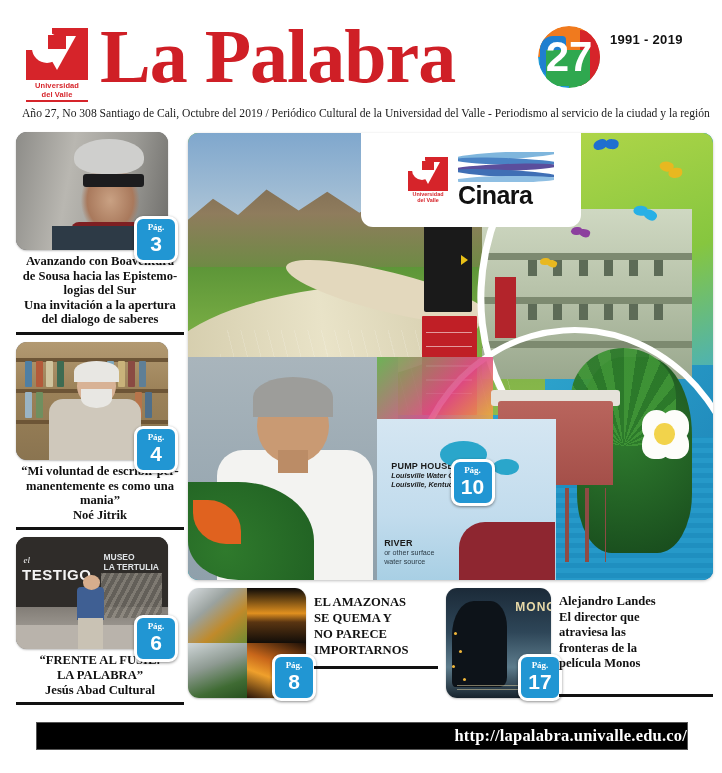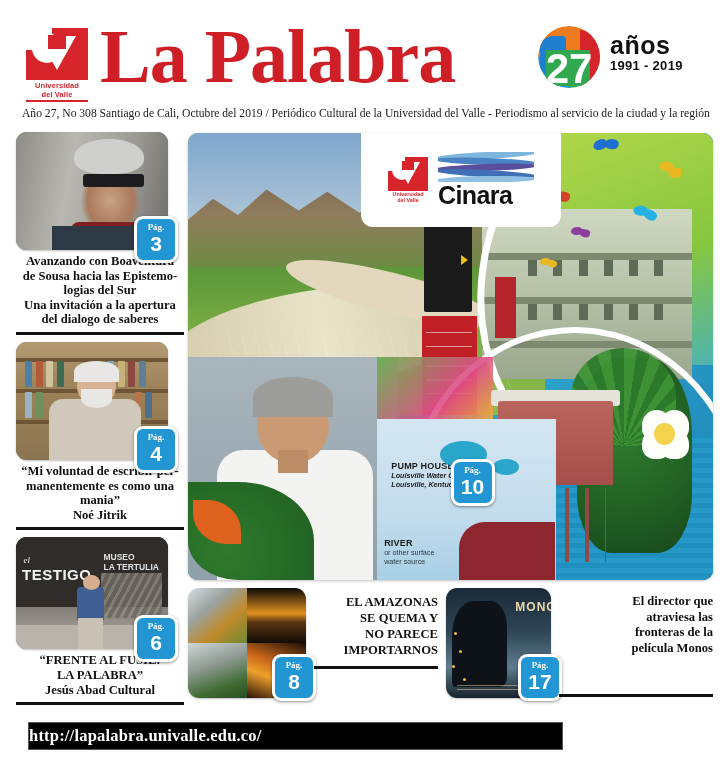--- a/index.html
+++ b/index.html
@@ -33,21 +33,21 @@
   .a-q{position:absolute;width:31px;height:31px;}
   .a-q.tl{left:0;top:0;background:#f07a1e;border-radius:31px 0 0 0;}
   .a-q.tr{left:31px;top:0;background:#f07a1e;border-radius:0 31px 0 0;}
   .a-q.bl{left:0;top:31px;background:#1f9ad6;border-radius:0 0 0 31px;}
   .a-q.br{left:31px;top:31px;background:#2fa84f;border-radius:0 0 31px 0;}
   .a-red{position:absolute;right:0;top:4px;width:20px;height:56px;background:#d6242a;border-radius:0 28px 28px 0;}
   .a-blue{position:absolute;left:2px;top:10px;width:26px;height:40px;background:#1f7fd0;border-radius:14px 4px 14px 14px;}
   .a-grn{position:absolute;left:8px;top:24px;width:44px;height:36px;background:#2fa84f;}
   .a-num{position:absolute;left:0;top:0;width:62px;height:62px;
      font-family:"Liberation Sans", sans-serif;font-weight:bold;font-size:42px;line-height:62px;
-     text-align:center;color:#ffffff;margin-top:12px;}
+     text-align:center;color:#ffffff;}
   .anniv-txt{position:absolute;left:72px;top:6px;width:106px;text-align:left;}
   .anniv-anos{font-family:"Liberation Sans", sans-serif;font-weight:bold;font-size:25px;line-height:26px;color:#111;letter-spacing:.5px;}
   .anniv-years{font-family:"Liberation Sans", sans-serif;font-weight:bold;font-size:13px;line-height:16px;color:#111;letter-spacing:.3px;}
 
   .subline{position:absolute;left:22px;top:106px;width:680px;height:16px;
      font-family:"Liberation Serif", serif;font-size:11.6px;line-height:16px;color:#1a1a1a;white-space:nowrap;}
 
   
   .col-left{position:absolute;left:16px;top:132px;width:168px;height:580px;}
   .story{position:relative;width:168px;}
@@ -192,21 +192,21 @@
      display:flex;flex-direction:column;align-items:center;justify-content:center;
      font-family:"Liberation Sans", sans-serif;color:#ffffff;text-align:center;
      text-shadow:0 1px 2px rgba(0,0,0,.35);}
   .bub-1{font-weight:bold;font-size:17px;line-height:20px;letter-spacing:.4px;}
   .bub-2{font-weight:bold;font-size:34px;line-height:36px;letter-spacing:.4px;}
   .bub-3{font-weight:bold;font-size:16px;line-height:19px;letter-spacing:.4px;}
   .drop-s1{position:absolute;left:48%;top:69%;width:9%;height:6%;background:#2aa6cb;border-radius:50%;}
   .drop-s2{position:absolute;left:58%;top:73%;width:5%;height:3.6%;background:#2aa6cb;border-radius:50%;}
 
   .hero-logos{position:absolute;left:33%;top:0;width:38%;height:21%;
-     background:#ffffff;border-radius:0 0 12px 12px;display:flex;align-items:center;justify-content:center;gap:10px;}
+     background:#ffffff;border-radius:0 0 12px 12px;display:flex;align-items:center;justify-content:center;gap:10px;padding-left:20px;}
   .hl-uv{width:40px;}
   .hl-uv .m{position:relative;width:40px;height:34px;background:#d6242a;}
   .hl-uv .m .cut{position:absolute;left:0;top:0;width:17px;height:14px;background:#fff;}
   .hl-uv .m .ci{position:absolute;left:4px;top:3px;width:20px;height:20px;border-radius:50%;background:#fff;}
   .hl-uv .m .tr{position:absolute;left:8px;top:5px;width:0;height:0;
      border-left:12px solid transparent;border-right:12px solid transparent;border-top:22px solid #fff;}
   .hl-uv .m .no{position:absolute;left:14px;top:4px;width:12px;height:9px;background:#d6242a;}
   .hl-uv .w{font-family:"Liberation Sans", sans-serif;color:#d6242a;font-weight:bold;font-size:5.4px;line-height:6px;text-align:center;}
   .hl-cin{width:96px;}
   .hl-cin .waves{position:relative;width:96px;height:30px;overflow:hidden;}
@@ -215,44 +215,44 @@
 
   
   .bot{position:absolute;left:188px;top:588px;width:525px;height:118px;}
   .bot-item{position:absolute;top:0;height:118px;}
   .bot-amz{left:0;width:250px;}
   .bot-mon{left:258px;width:267px;}
   .bot-thumb{position:relative;width:118px;height:110px;border-radius:11px;overflow:hidden;
      box-shadow:0 1px 2px rgba(0,0,0,.25);}
   .bot-thumb.mon{width:105px;height:110px;}
   .bot-cap{position:absolute;top:6px;font-family:"Liberation Serif", serif;font-weight:bold;
-     text-align:right;color:#111;}
+     text-align:left;color:#111;}
   .amz-cap{left:126px;width:124px;font-size:12.6px;line-height:16px;}
   .mon-cap{left:113px;width:154px;font-size:12.6px;line-height:15.6px;}
   .bot-rule{position:absolute;height:3px;background:#111;}
 
   .amz-q{position:absolute;width:50%;height:50%;}
   .amz-q.a{left:0;top:0;background:linear-gradient(140deg,#d8dde0 0%,#9aa29f 35%,#c08a2a 65%,#6f8b33 100%);}
   .amz-q.b{left:50%;top:0;background:linear-gradient(180deg,#0c0a08 0%,#e0901f 46%,#5a3512 62%,#120d08 100%);}
   .amz-q.c{left:0;top:50%;background:linear-gradient(160deg,#cfd6d8 0%,#8e9a92 40%,#3f6b33 75%,#27501f 100%);}
   .amz-q.d{left:50%;top:50%;background:linear-gradient(200deg,#1a0f07 0%,#c8661a 40%,#efa02c 62%,#2a1509 100%);}
 
   .mon-bg{position:absolute;inset:0;background:linear-gradient(180deg,#1b2a38 0%,#2e4658 40%,#5d7c8c 72%,#16222c 100%);}
   .mon-sil{position:absolute;left:6%;top:12%;width:52%;height:78%;background:#0d1319;border-radius:40% 30% 12% 6%;}
   .mon-title{position:absolute;right:16%;top:10%;width:18%;
      font-family:"Liberation Sans", sans-serif;font-weight:bold;font-size:12px;line-height:16px;
      color:#e8d9a8;text-align:center;letter-spacing:1px;}
   .mon-credit{position:absolute;left:10%;bottom:7%;width:62%;height:7%;
      background:repeating-linear-gradient(0deg,rgba(232,217,168,.5) 0 1px,rgba(0,0,0,0) 1px 4px);}
   .mon-spark{position:absolute;width:3px;height:3px;background:#f0b63a;border-radius:50%;}
 
   
-  .urlbar{position:absolute;left:28px;top:722px;width:535px;height:28px;background:#000000;
+  .urlbar{position:absolute;left:36px;top:722px;width:652px;height:28px;background:#000000;
      border:1px solid #555;box-sizing:border-box;
-     display:flex;align-items:center;justify-content:flex-start;}
+     display:flex;align-items:center;justify-content:flex-end;}
   .urlbar span{font-family:"Liberation Serif", serif;font-weight:bold;font-size:16.5px;color:#ffffff;letter-spacing:.2px;}
 </style>
 </head>
 <body>
 
 <div class="page">
 
   <div class="masthead">
 
     <div class="uv-logo">
@@ -276,21 +276,20 @@
         <div class="a-q tl"></div>
           <div class="a-q tr"></div>
           <div class="a-q bl"></div>
           <div class="a-q br"></div>
         <div class="a-red"></div>
           <div class="a-blue"></div>
           <div class="a-grn"></div>
         <div class="a-num">27</div>
       </div>
       <div class="anniv-txt">
-        <div class="anniv-anos">años</div>
         <div class="anniv-years">1991 - 2019</div>
       </div>
     </div>
 
     <div class="subline">Año 27, No 308 Santiago de Cali, Octubre del 2019 / Periódico Cultural de la Universidad del Valle - Periodismo al servicio de la ciudad y la región</div>
   </div>
 
   <div class="col-left">
 
     <div class="story">
@@ -559,20 +558,21 @@
         <div class="mon-spark" style="left:8%;top:40%"></div>
         <div class="mon-spark" style="left:12%;top:56%"></div>
         <div class="mon-spark" style="left:6%;top:70%"></div>
         <div class="mon-spark" style="left:16%;top:82%"></div>
       </div>
       <div class="pagbadge" style="left:72px;top:66px;">
         <span class="pg-l">Pág.</span>
         <span class="pg-n">17</span>
       </div>
       <div class="bot-cap mon-cap">
+        <div>Alejandro Landes</div>
         <div>El director que</div>
         <div>atraviesa las</div>
         <div>fronteras de la</div>
         <div>película Monos</div>
       </div>
       <div class="bot-rule" style="left:113px;top:106px;width:154px;"></div>
     </div>
   </div>
 
   <div class="urlbar">

